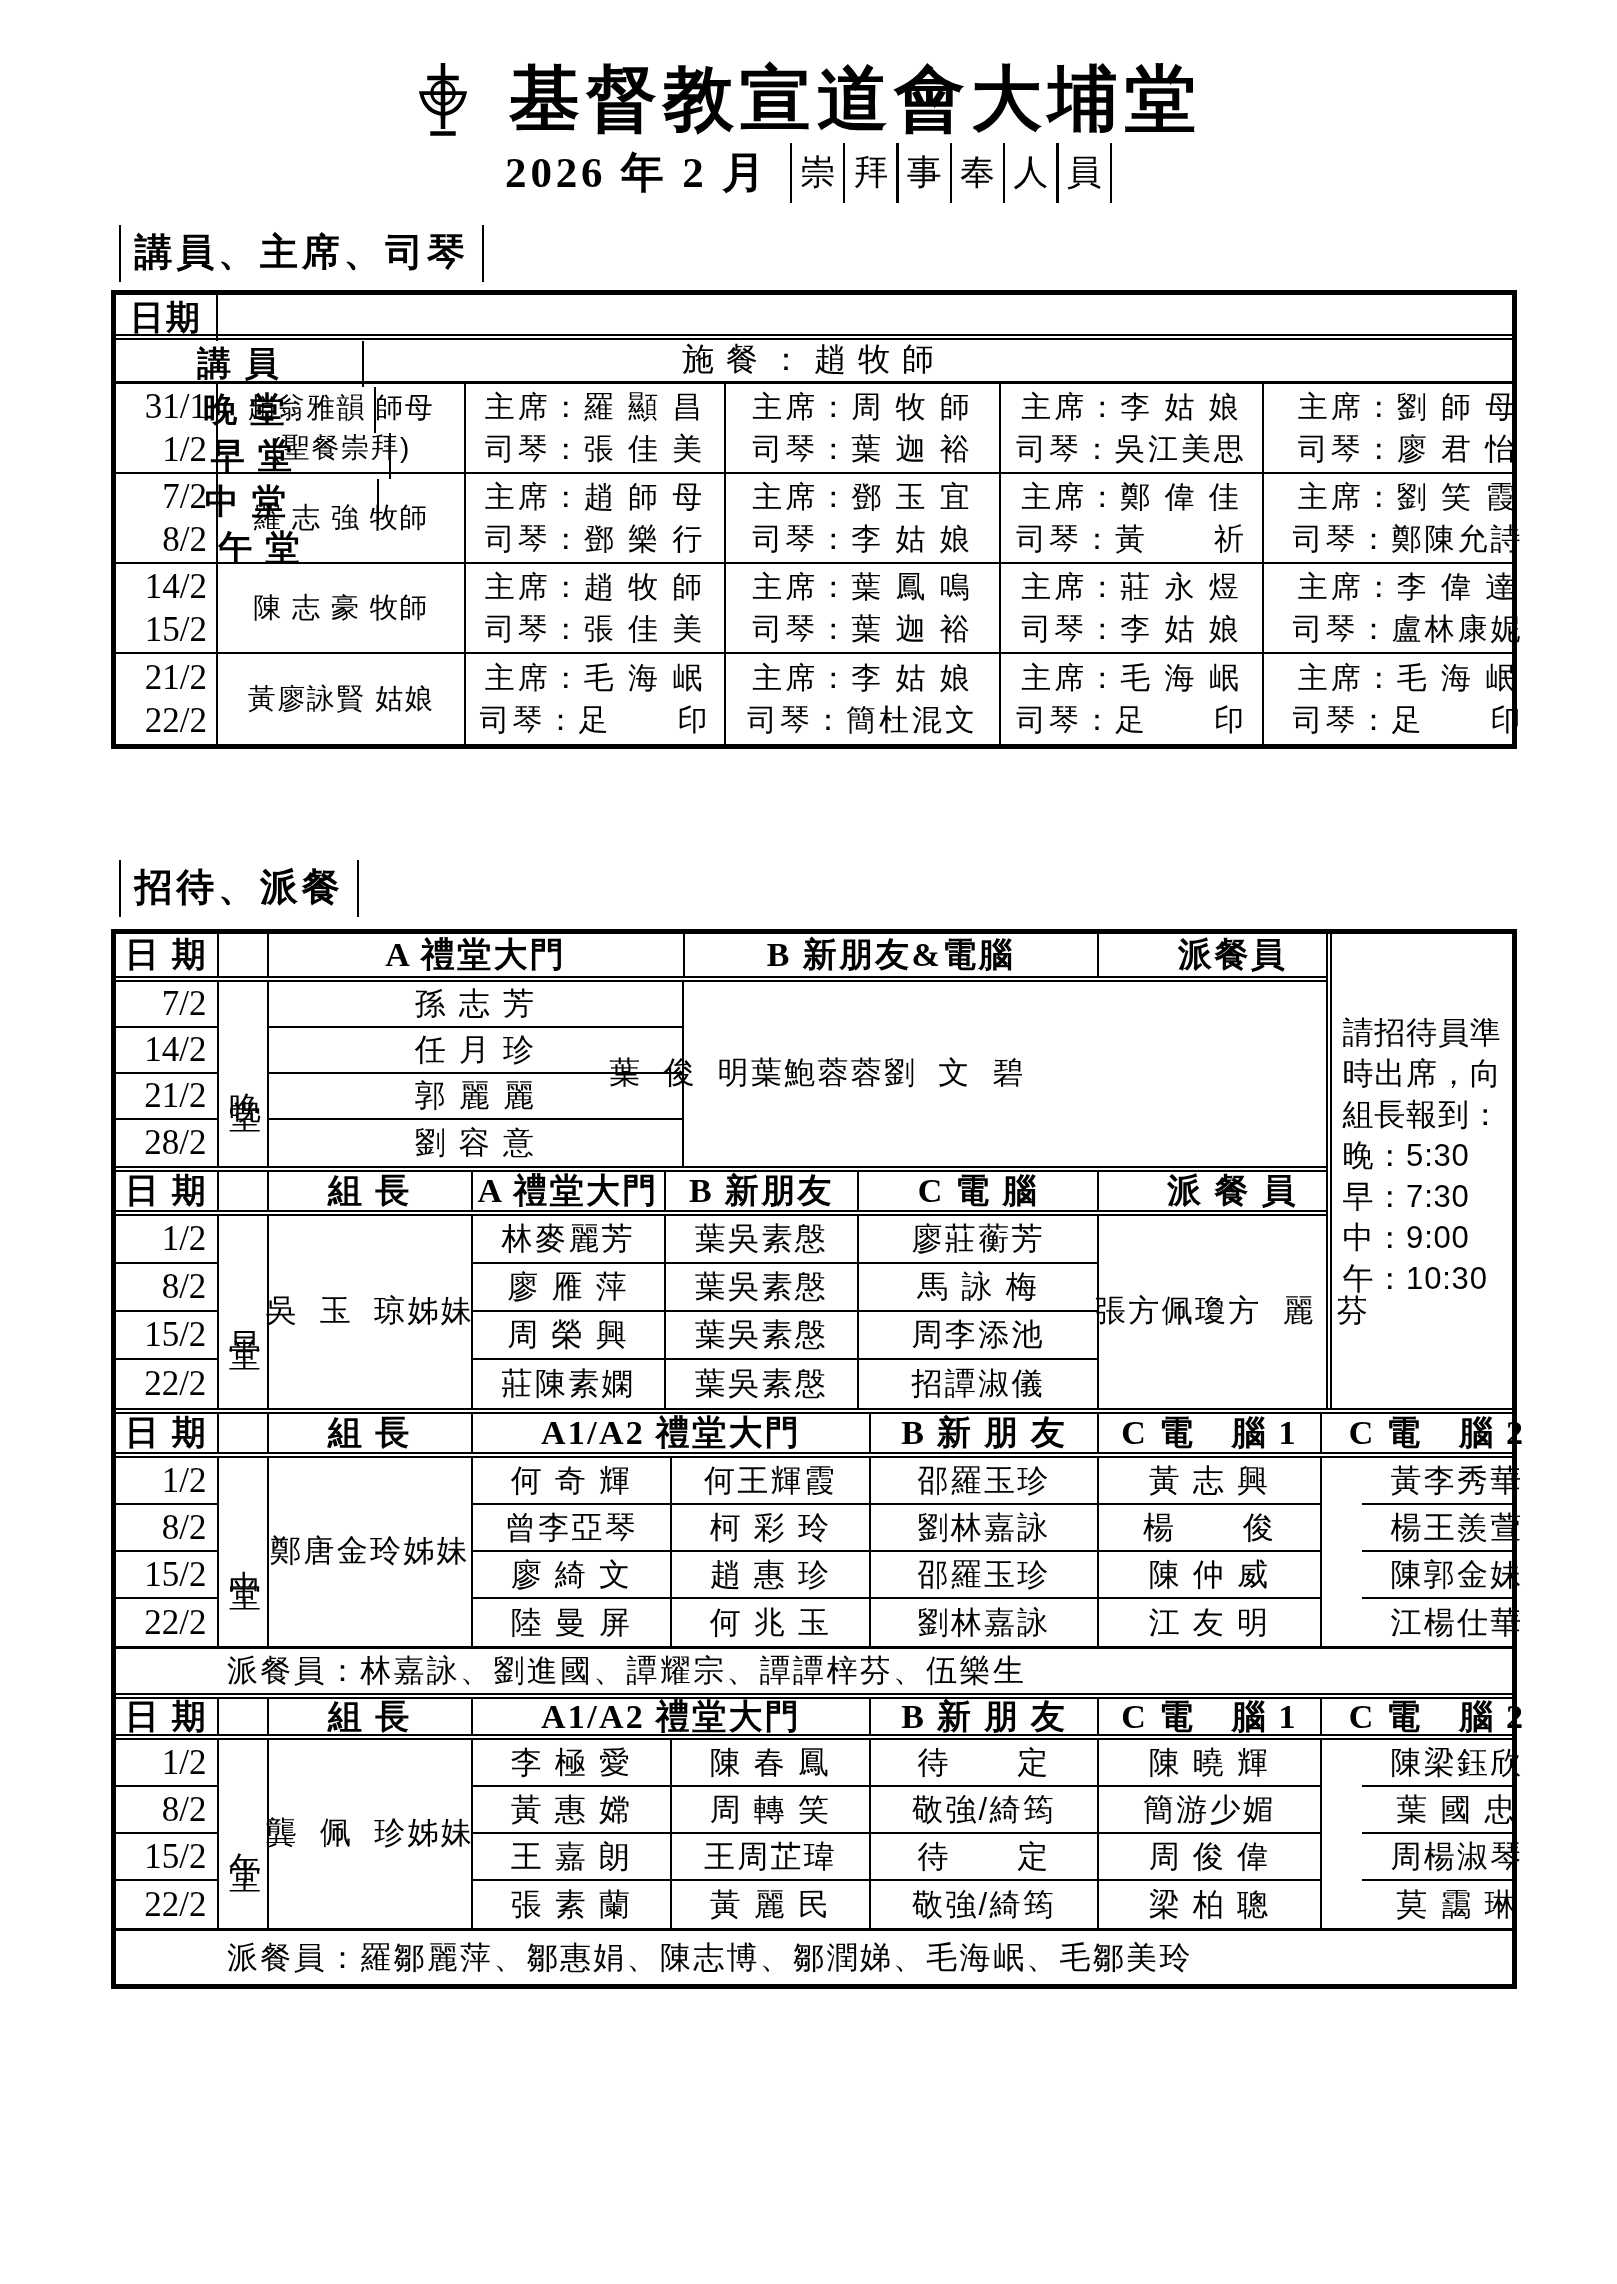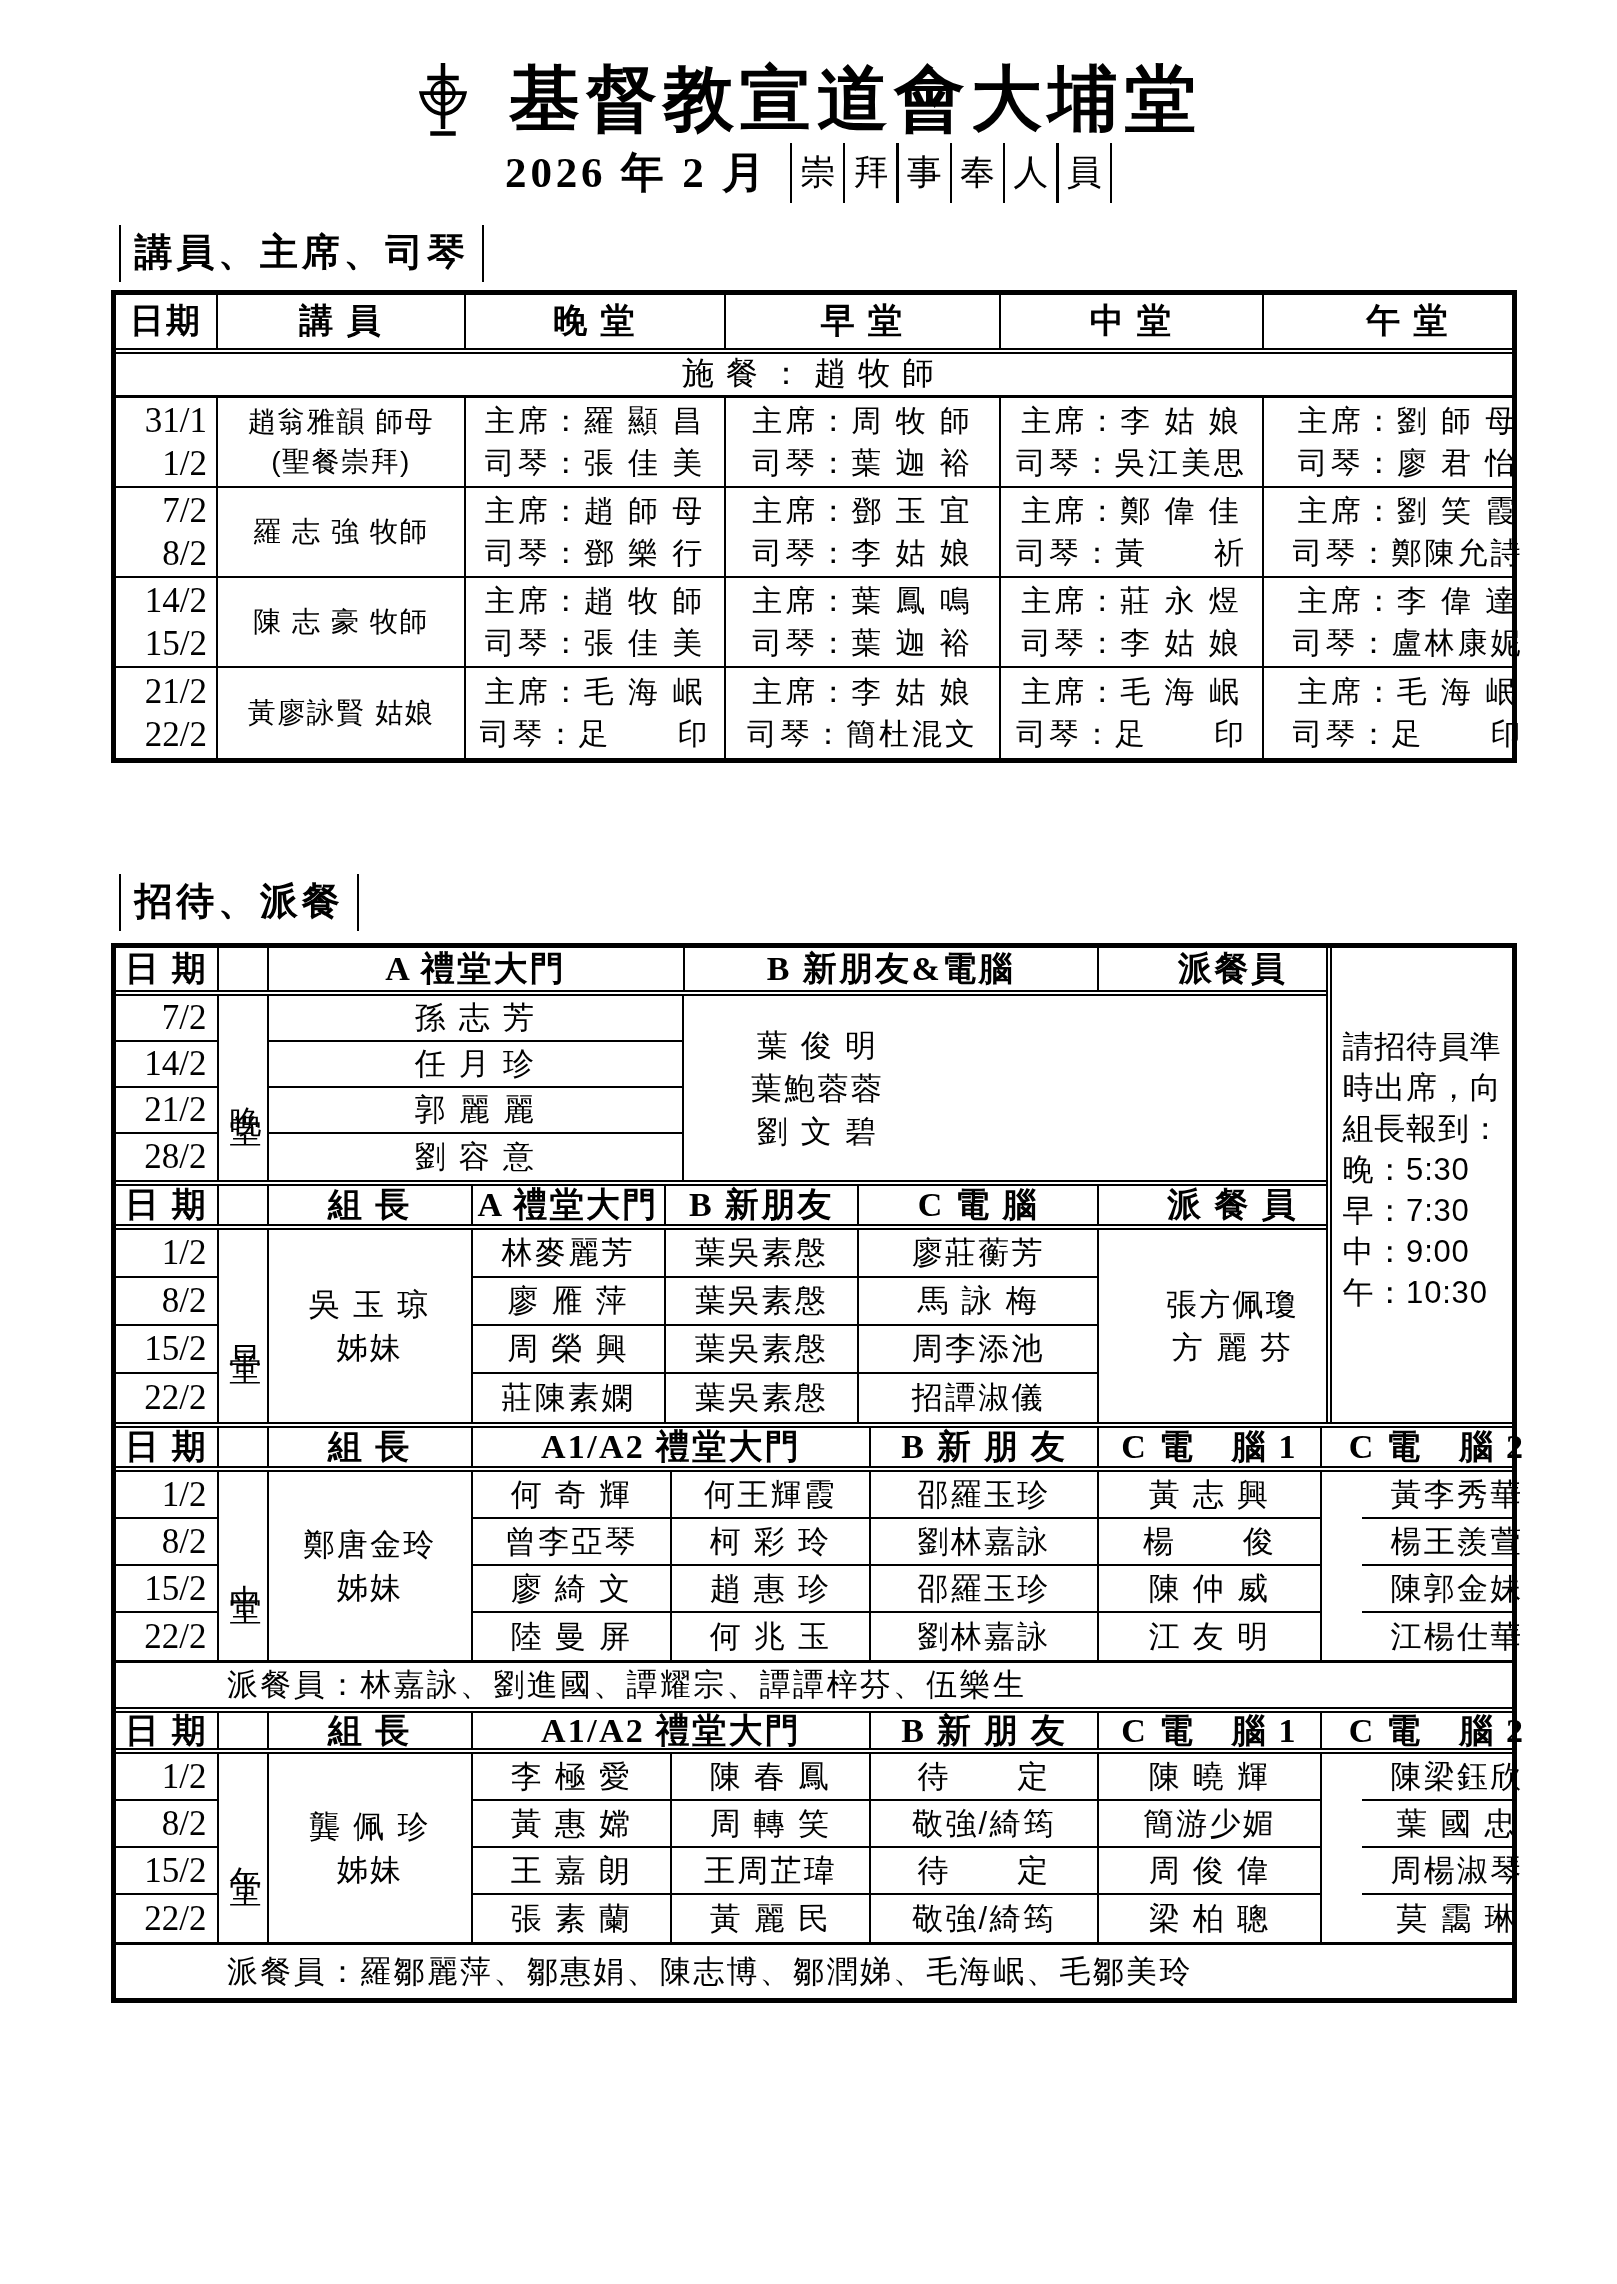--- a/index.html
+++ b/index.html
@@ -30,21 +30,21 @@
   
   .nr{ border-right:none !important;padding-left:40px; }
   .hc{
     display:flex; align-items:center; justify-content:center;
     font-family:"Liberation Serif", serif; font-weight:bold; font-size:34px;
     letter-spacing:2.3px; border-right:2.3px solid #000; white-space:pre;
   }
 
   
   .t1{ width:1406px; margin:3px 0 0 111px; border:5.3px solid #000; }
-  .t1 .hrow{ display:flex; height:59px; border-bottom:6.8px double #000; }
+  .t1 .hrow{ display:flex; height:45px; border-bottom:6.8px double #000;flex-direction:column; }
   .banner{
     height:44px; border-bottom:3px solid #000; display:flex; align-items:center;
     justify-content:center; font-size:32px; letter-spacing:12px;
   }
   .t1row{ display:flex; height:90px; border-bottom:2.3px solid #000; }
   .t1row.last{ border-bottom:none; }
   .cell{ border-right:2.3px solid #000; display:flex; flex-direction:column; align-items:center; justify-content:center; }
   .cd{ align-items:flex-end; padding-right:9px; font-family:"Liberation Serif", serif; font-size:35px; line-height:43px; }
   .csp{ font-size:28px; line-height:40px; letter-spacing:1.5px; white-space:pre; }
   .ln{ font-size:30px; line-height:42px; letter-spacing:3px; white-space:pre;text-align:right; }
@@ -67,23 +67,23 @@
     display:flex; align-items:center; justify-content:flex-end; padding-right:10.5px;
     font-family:"Liberation Serif", serif; font-size:35px;
   }
   .ncell{
     width:100%; border-right:2.3px solid #000; border-bottom:2.3px solid #000;
     display:flex; align-items:center; justify-content:center;
     font-size:31px; letter-spacing:2.3px; white-space:pre;
   }
   .bcol .dcell:last-child, .bcol .ncell:last-child{ border-bottom:none; }
   .mcell{
-    border-right:2.3px solid #000; display:flex; flex-direction:column;
-    justify-content:center; font-size:31px; line-height:43px;
-    letter-spacing:2.3px; white-space:pre; text-align:center;
+    border-right:2.3px solid #000; display:flex; flex-direction:row;
+    align-items:center; justify-content:center; font-size:31px; line-height:43px;
+    letter-spacing:2.3px; white-space:pre; text-align:center;font-family:Liberation Mono, monospace;
   }
   .vlabel{ writing-mode:vertical-rl; text-orientation:upright; font-size:32px; letter-spacing:7.5px; }
   .b-evening .dcell,.b-evening .ncell{ height:46px; }
   .b-morning .dcell,.b-morning .ncell{ height:48px; }
   .b-mid .dcell,.b-mid .ncell,.b-noon .dcell,.b-noon .ncell{ height:47px; }
   .t2note{
     width:185px; border-left:6.8px double #000; padding:78px 0 0 10.5px;
     font-size:31px; line-height:41px; letter-spacing:0.8px;
   }
   .frow{

